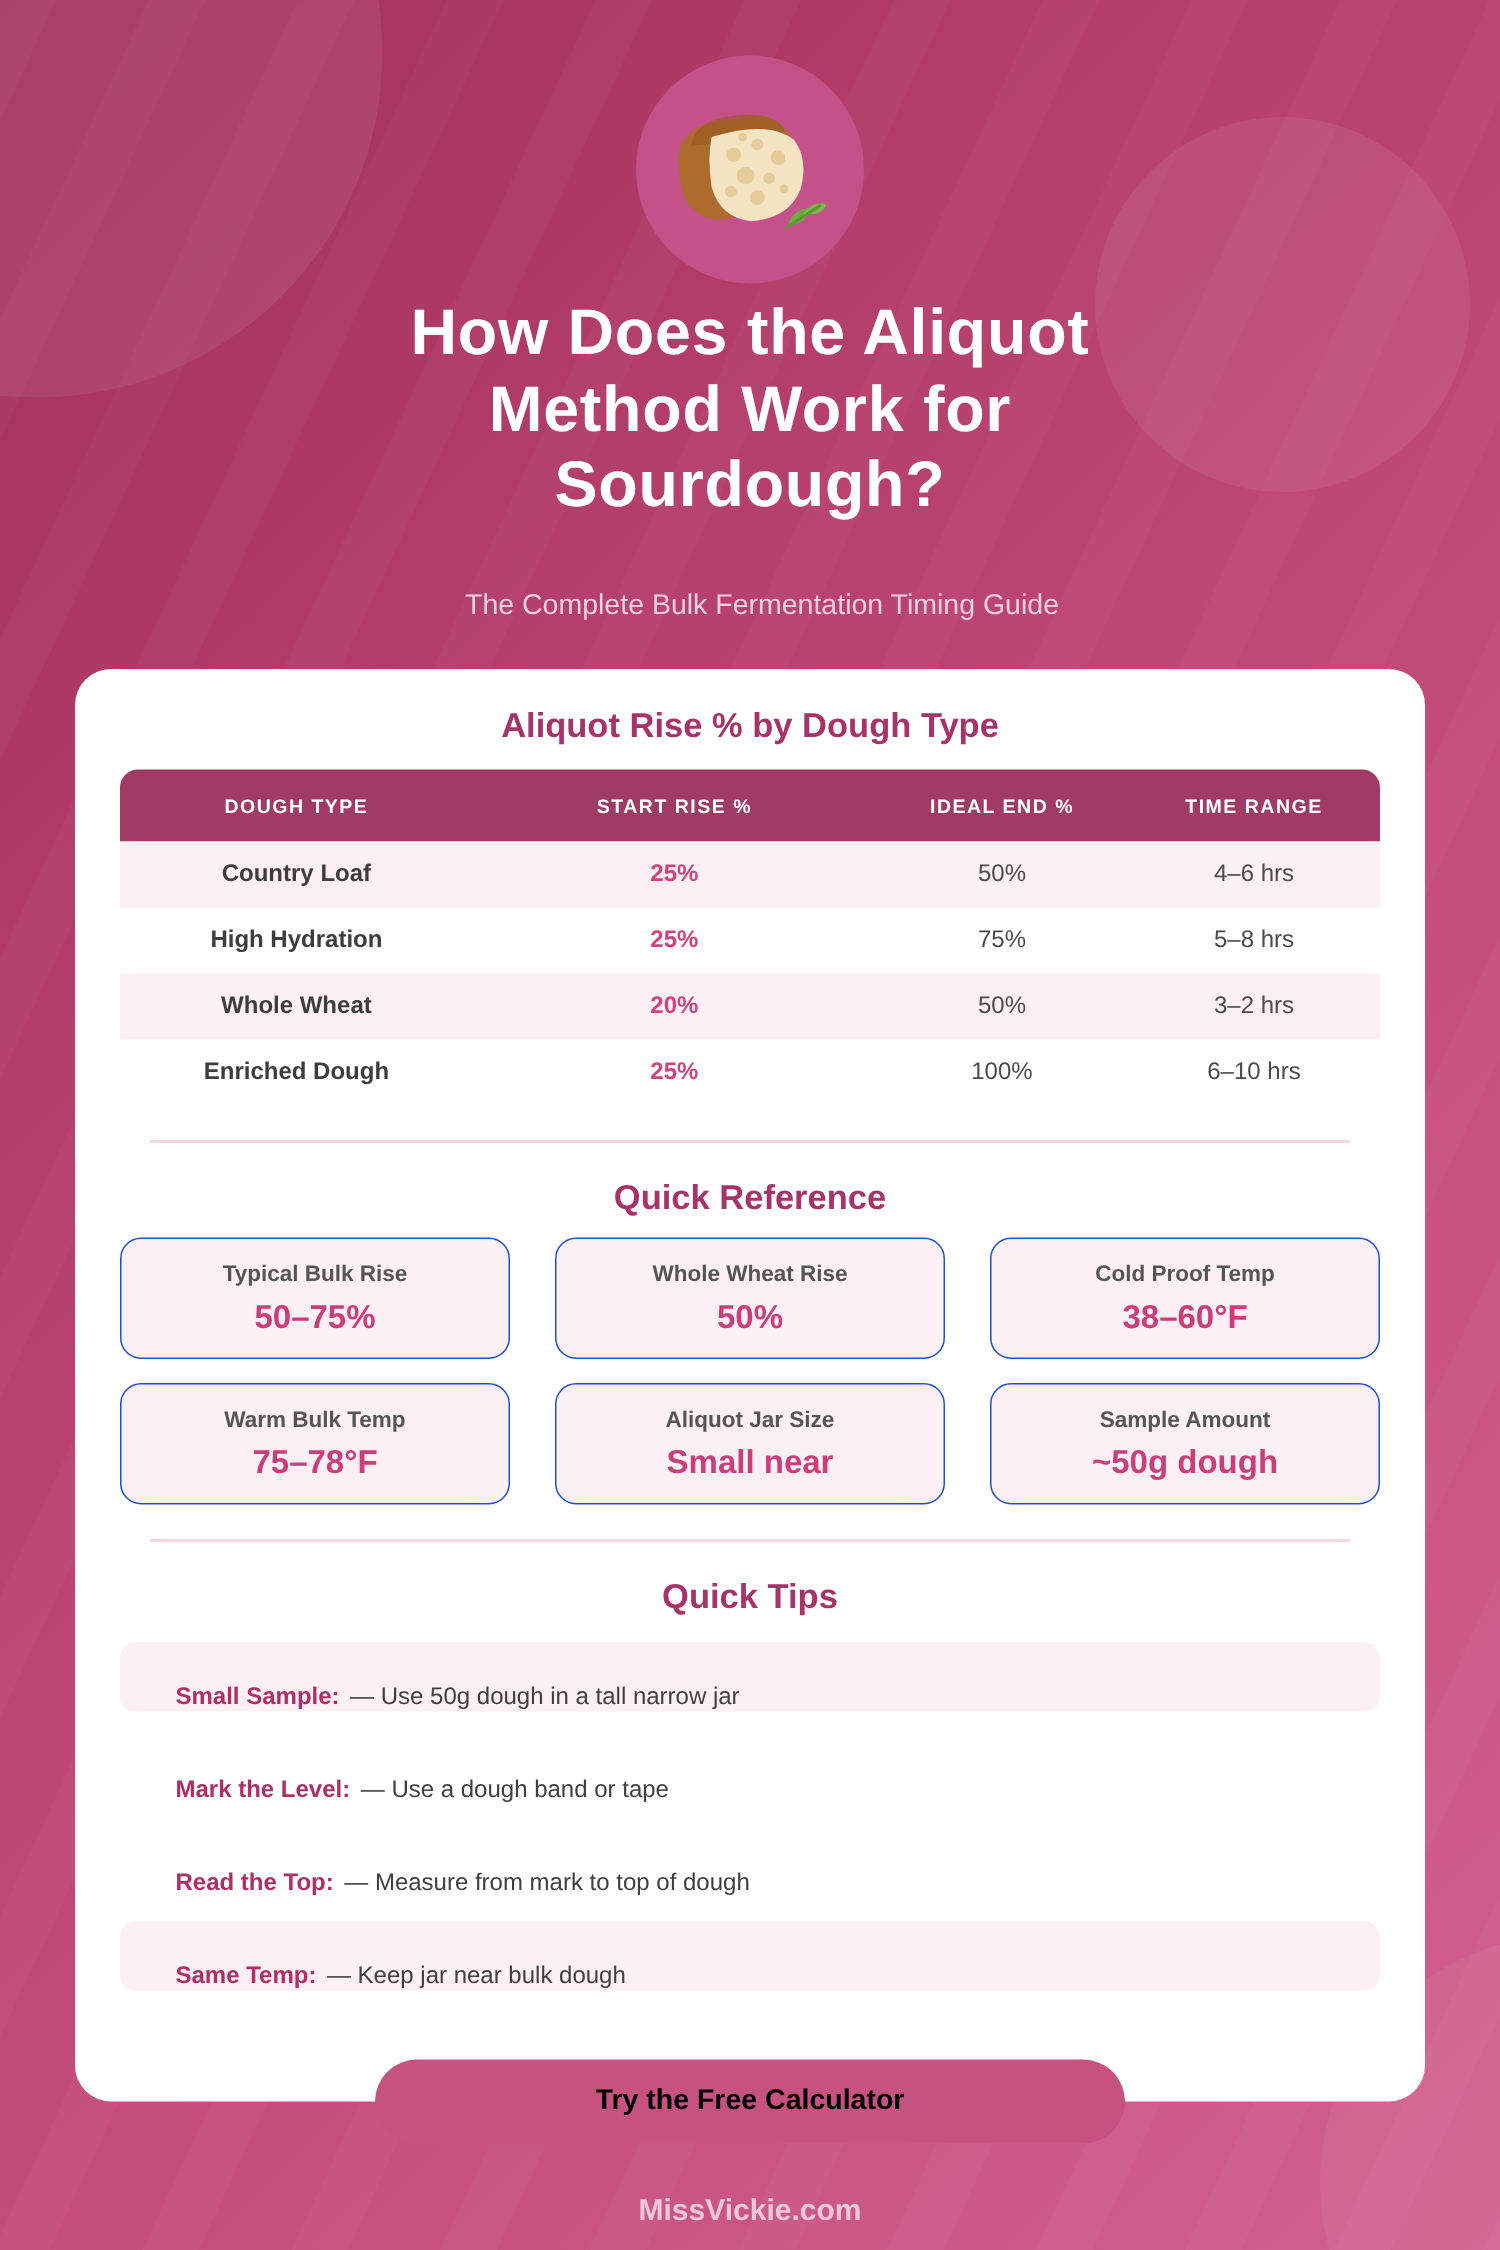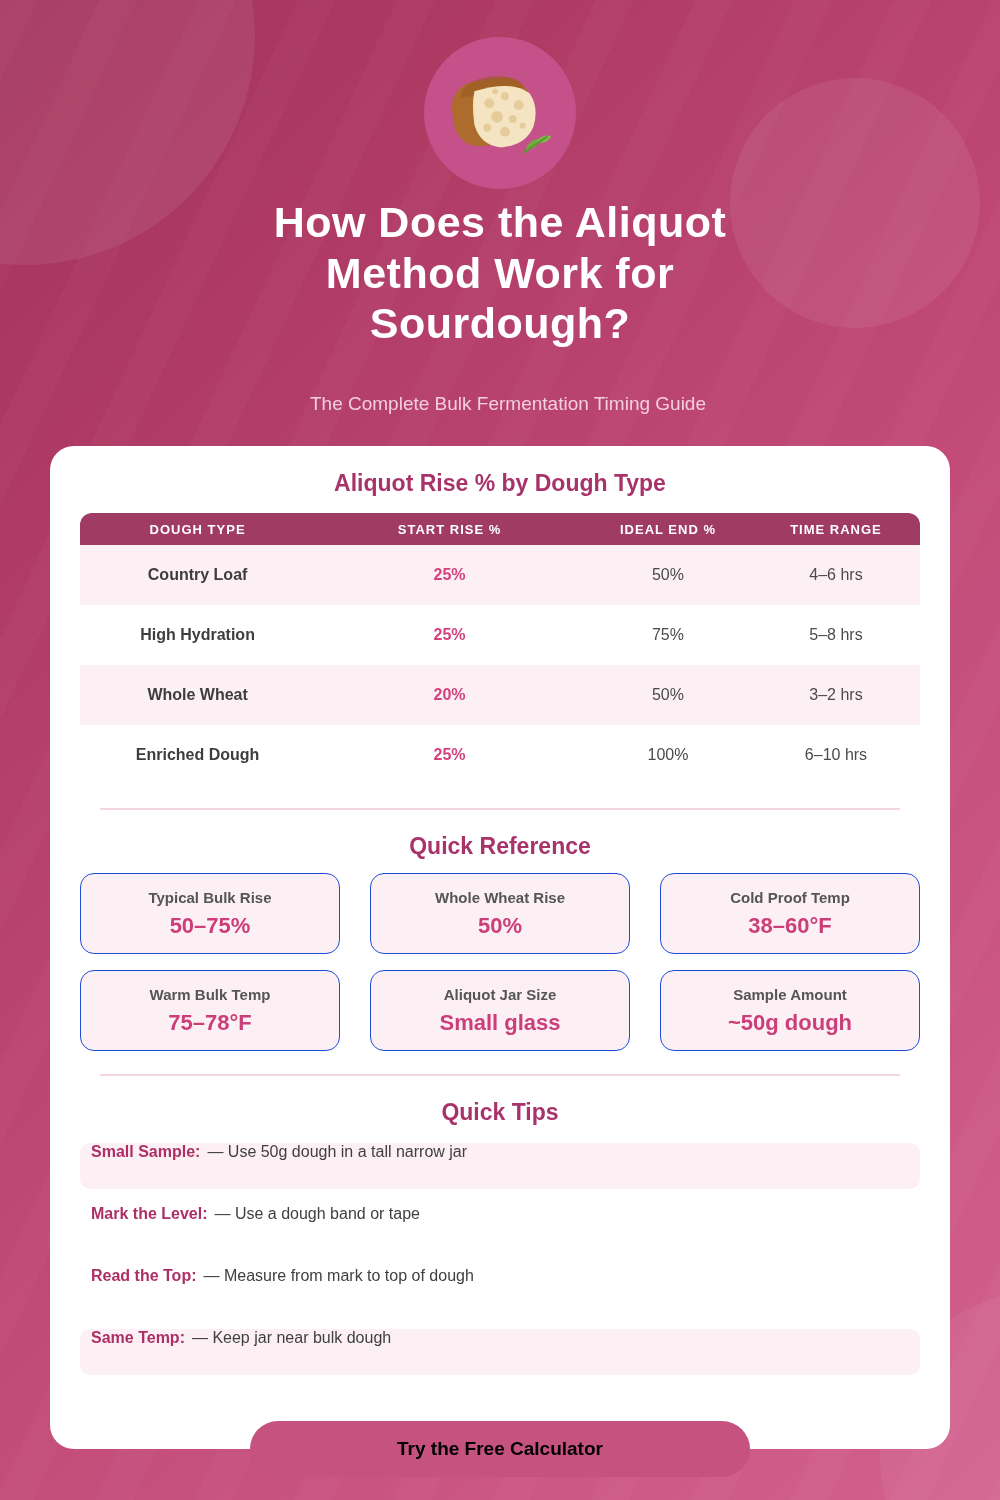--- a/index.html
+++ b/index.html
@@ -29,41 +29,41 @@
   .page-subtitle { color:#f2cfde; font-size:19px; margin-top:44px;padding-left:16px; }
 
   .card {
     position:relative; width:900px; margin:31px auto 0; background:#ffffff;
     border-radius:24px; padding:24px 30px 58px;
   }
   .section-heading { color:#a8336a; font-size:23px; font-weight:bold; text-align:center; }
 
   .table { margin-top:16px; font-size:16px; }
   .t-head, .t-row { display:grid; grid-template-columns:28% 32% 20% 20%; align-items:center; text-align:center; }
-  .t-head { background:#a03b65; color:#ffffff; height:32px; border-radius:12px 12px 0 0;
+  .t-head { background:#a03b65; color:#ffffff; height:48px; border-radius:12px 12px 0 0;
             font-size:13px; font-weight:bold; letter-spacing:1px; }
-  .t-row { height:60px; }
+  .t-row { height:44px; }
   .t-row.alt { background:#fdf0f5; }
   .cell-dough { font-weight:bold; color:#3d3d3d; }
   .cell-start { font-weight:bold; color:#d4427e; }
   .cell-end, .cell-time { color:#4b4b4b; }
 
   .divider { border:none; height:2px; background:#f3d6e0; width:800px; margin:23px auto; }
 
   .ref-grid { display:grid; grid-template-columns:repeat(3,1fr); gap:16px 30px; margin-top:13px; }
   .ref-card {
     background:#fdf0f5; border:1px solid #1d4ed8; border-radius:14px;
     text-align:center; padding:15px 4px 14px;
   }
   .ref-label { font-size:15px; font-weight:bold; color:#555555; }
   .ref-value { font-size:22px; font-weight:bold; color:#cc3e79; margin-top:7px; }
 
   .tips { margin-top:17px; }
   .tip {
-    height:46px; display:flex; align-items:flex-start; padding-left:11px;
+    height:46px; display:flex; align-items:flex-end; padding-left:37px;
     border-radius:10px; margin-bottom:16px; font-size:16px;
   }
   .tip.band { background:#fdf0f5; }
   .tip-label { font-weight:bold; color:#ad2f66; margin-right:7px; }
   .tip-text { color:#3f3f3f; }
 
   .cta-button {
     position:absolute; left:50%; bottom:-28px; transform:translateX(-50%);
     width:500px; height:56px; border:none; border-radius:28px; background:#c5527f;
     color:#000000; font-family:inherit; font-size:19px; font-weight:bold; cursor:pointer;
@@ -156,21 +156,21 @@
       <div class="ref-card">
         <div class="ref-label">Cold Proof Temp</div>
         <div class="ref-value">38–60°F</div>
       </div>
       <div class="ref-card">
         <div class="ref-label">Warm Bulk Temp</div>
         <div class="ref-value">75–78°F</div>
       </div>
       <div class="ref-card">
         <div class="ref-label">Aliquot Jar Size</div>
-        <div class="ref-value">Small glass</div>
+        <div class="ref-value">Small near</div>
       </div>
       <div class="ref-card">
         <div class="ref-label">Sample Amount</div>
         <div class="ref-value">~50g dough</div>
       </div>
     </div>
 
     <hr class="divider">
 
     <h2 class="section-heading">Quick Tips</h2>

